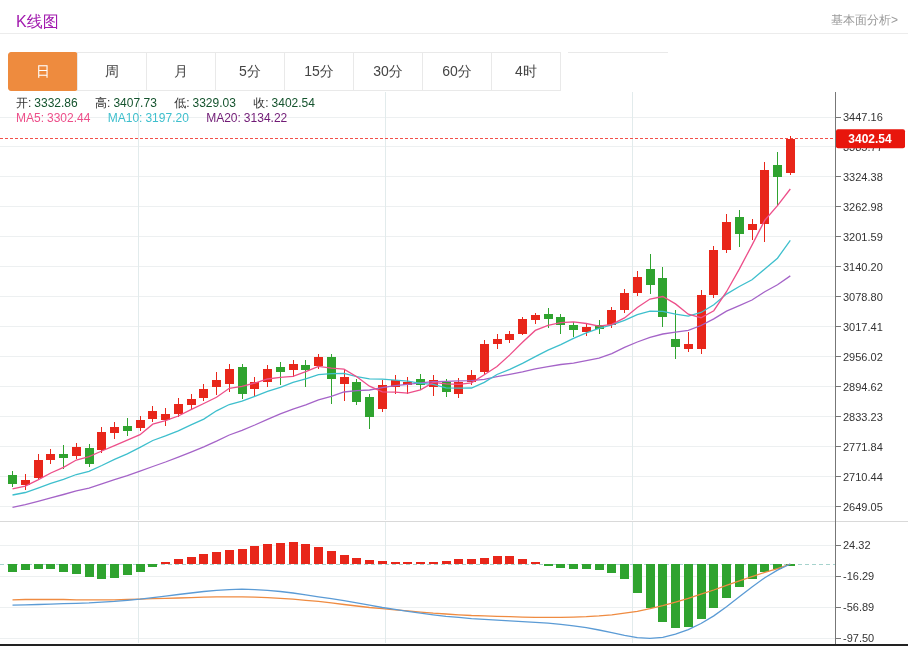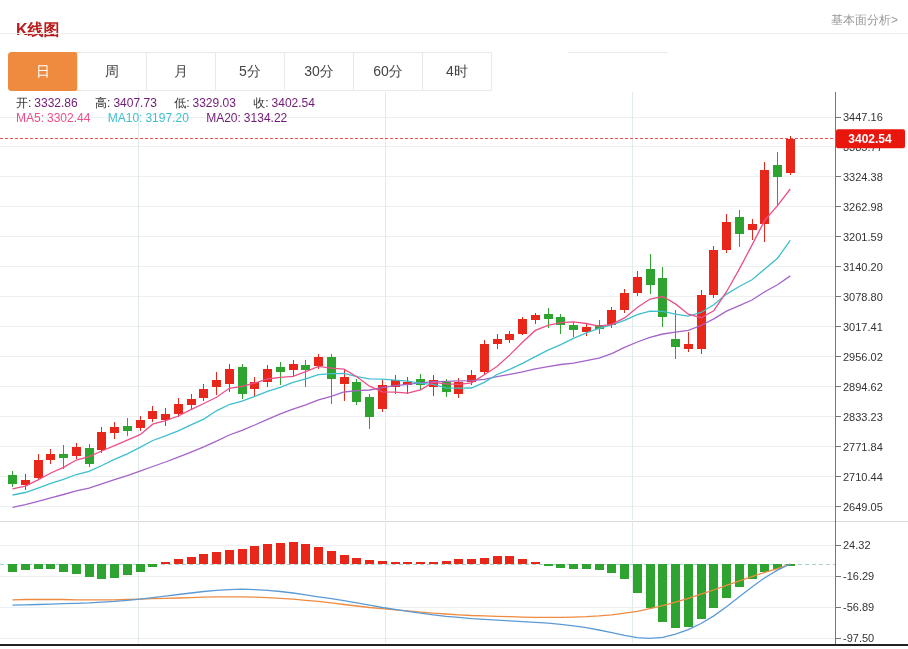--- a/index.html
+++ b/index.html
@@ -1,54 +1,55 @@
 <!DOCTYPE html>
 <html><head>
 <meta charset="utf-8">
 <style>
   html,body{margin:0;padding:0;background:#fff;}
   #app{position:relative;width:908px;height:649px;background:#fff;overflow:hidden;
        font-family:"Liberation Sans",sans-serif;}
-  .hdr-title{position:absolute;left:16px;top:20px;font-size:16px;font-weight:bold;color:#b91c1c;}
+  .hdr-title{position:absolute;left:16px;top:12px;font-size:16px;font-weight:normal;color:#a21caf;}
   .hdr-link{position:absolute;right:10px;top:12px;font-size:12px;color:#999;cursor:pointer;text-decoration:none;}
   .hdr-divider{position:absolute;left:0;top:33px;width:908px;border-top:1px solid #ececec;}
   .tabbar{position:absolute;left:8px;top:52px;height:39px;display:flex;}
   .tab{width:70px;height:39px;box-sizing:border-box;border:1px solid #e9e9e9;margin-left:-1px;
        display:flex;align-items:center;justify-content:center;font-size:14px;color:#444;
        background:#fff;cursor:pointer;}
   .tab:first-child{margin-left:0;}
   .tab.active{background:#ee8b3e;border-color:#ee8b3e;color:#fff;border-radius:3px;}
   .tab-ext{position:absolute;left:568px;top:52px;width:100px;border-top:1px solid #e9e9e9;}
   .ov{position:absolute;z-index:2;font-size:12px;white-space:nowrap;}
   .ov-ohlc{left:16px;top:95px;color:#333;}
   .ov-ma{left:16px;top:111px;}
   .ov-macd{left:16px;top:527px;}
   .ov span{margin-right:3px;}
   .gap{margin-right:14px !important;}
-  .red{color:#701a75;}
+  .red{color:#14532d;}
   .ma5c{color:#ed4f8a;}
   .ma10c{color:#3ebfcd;text-align:right;}
   .ma20c{color:#701a75;}
   .diffc{color:#5b9bd5;}
   .deac{color:#ef8b41;}
   #chartsvg{position:absolute;left:0;top:92px;z-index:1;}
 </style>
 </head>
 <body>
 
 <div id="app">
   <div class="hdr-title">K线图</div>
   <a class="hdr-link">基本面分析&gt;</a>
   <div class="hdr-divider"></div>
 
   <div class="tabbar">
     <div class="tab active">日</div>
     <div class="tab">周</div>
     <div class="tab">月</div>
     <div class="tab">5分</div>
+    <div class="tab">15分</div>
     <div class="tab">30分</div>
     <div class="tab">60分</div>
     <div class="tab">4时</div>
   </div>
   <div class="tab-ext"></div>
 
   <div class="ov ov-ohlc">
     <span>开:</span><span class="red gap">3332.86</span>
     <span>高:</span><span class="red gap">3407.73</span>
     <span>低:</span><span class="red gap">3329.03</span>

